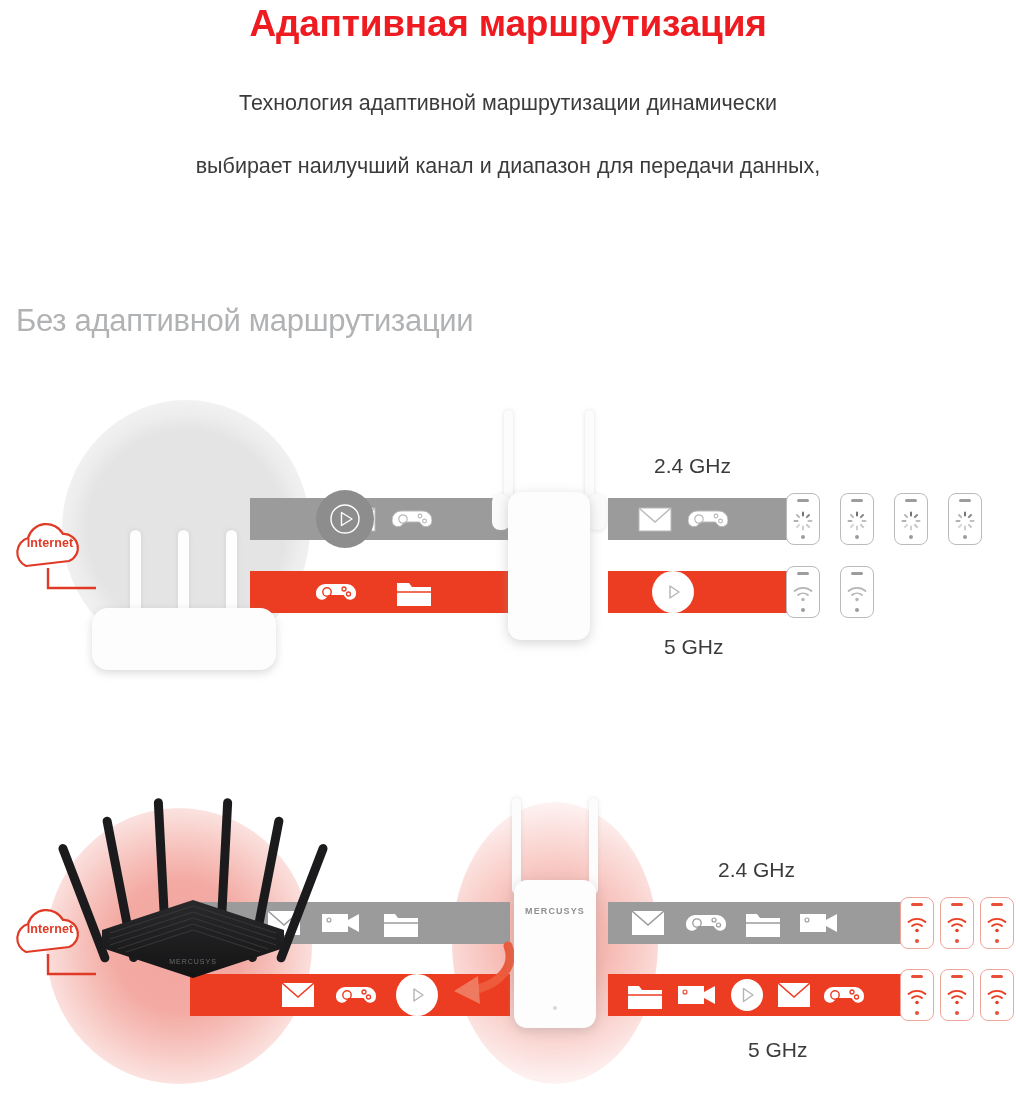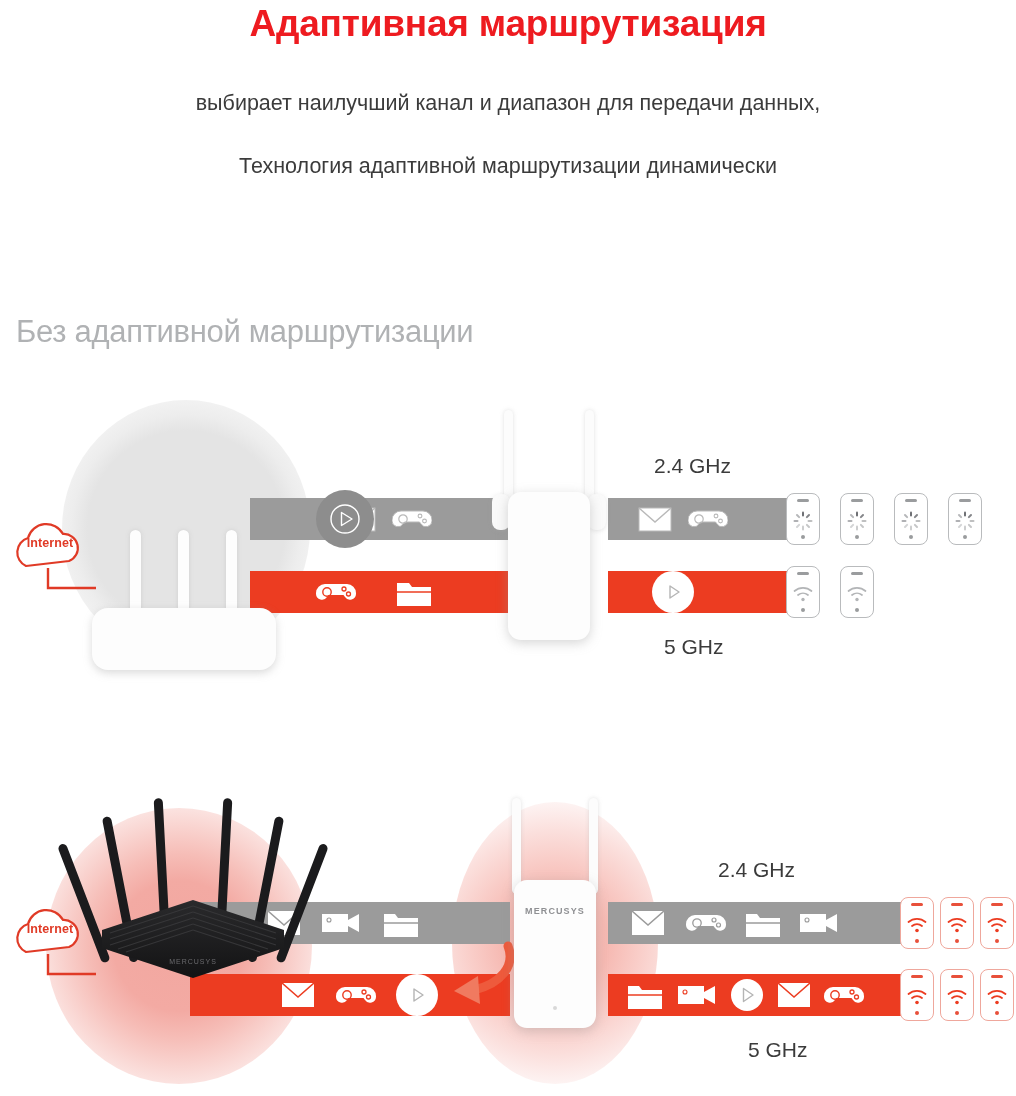--- a/index.html
+++ b/index.html
@@ -28,21 +28,21 @@
     line-height: 63px;
   }
   .subtitle div { white-space: nowrap; }
 
   
   .section-head {
     position: absolute; left: 16px;
     font-size: 31px; color: #b0b2b4; font-weight: 400;
     letter-spacing: -0.3px; white-space: nowrap;
   }
-  .section-head.one { top: 314px; }
+  .section-head.one { top: 303px; }
   .section-head.two { top: 742px; }
 
   
   .diagram { position: absolute; left: 0; width: 1016px; }
   #diagram-no  { top: 380px; height: 330px; }
   #diagram-yes { top: 790px; height: 300px; }
 
   
   .halo-gray {
     position: absolute; left: 62px; top: 20px;
@@ -171,22 +171,22 @@
   }
 </style>
 </head>
 <body>
 
 <div class="page">
 
   <div class="title">Адаптивная маршрутизация</div>
 
   <div class="subtitle">
+    <div>Технология адаптивной маршрутизации динамически</div>
     <div>выбирает наилучший канал и диапазон для передачи данных,</div>
-    <div>Технология адаптивной маршрутизации динамически</div>
   </div>
 
   <div class="section-head one">Без адаптивной маршрутизации</div>
 
   <div class="diagram" id="diagram-no">
 
     <div class="halo-gray"></div>
 
     <div class="bar gray" style="left:250px; top:118px; width:260px;">
       <div class="ico" style="margin-left:92px;">

